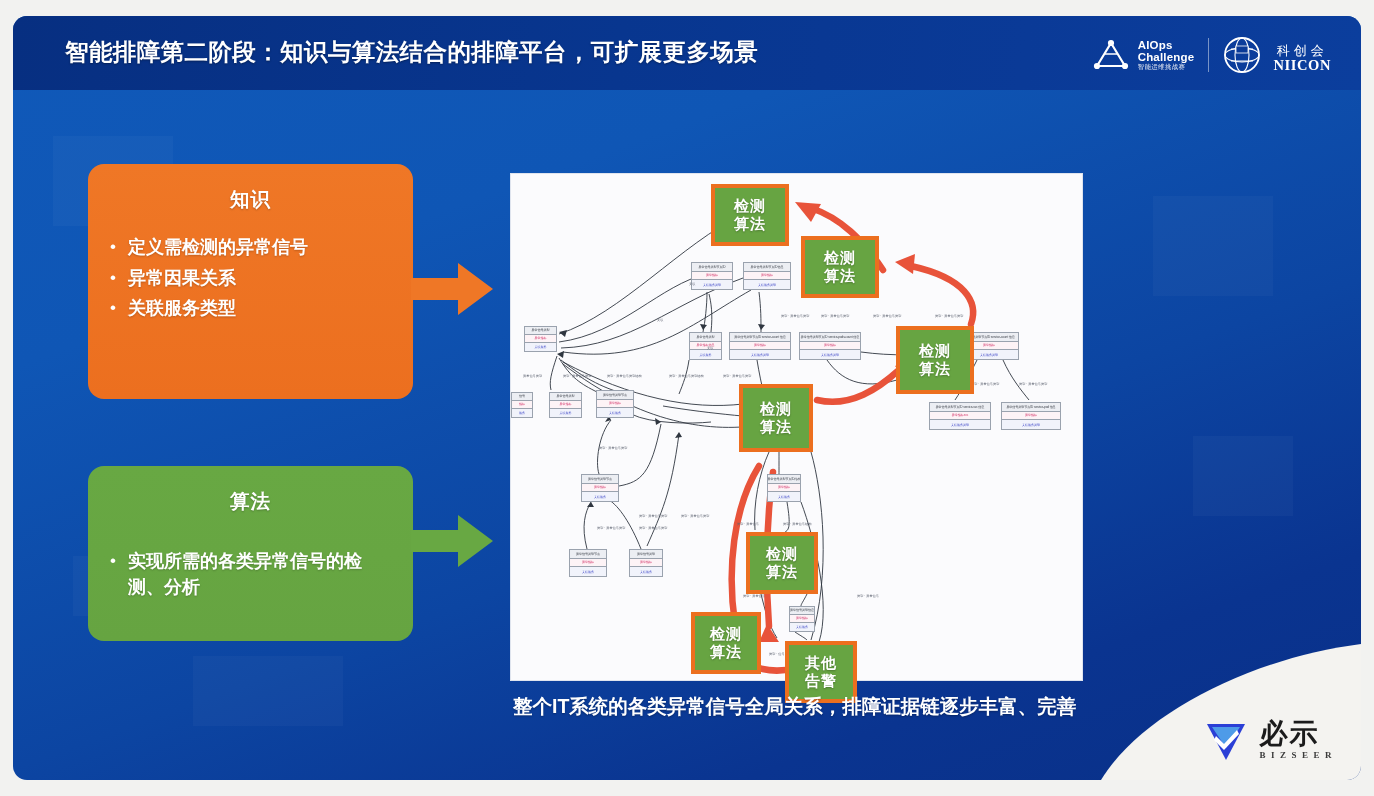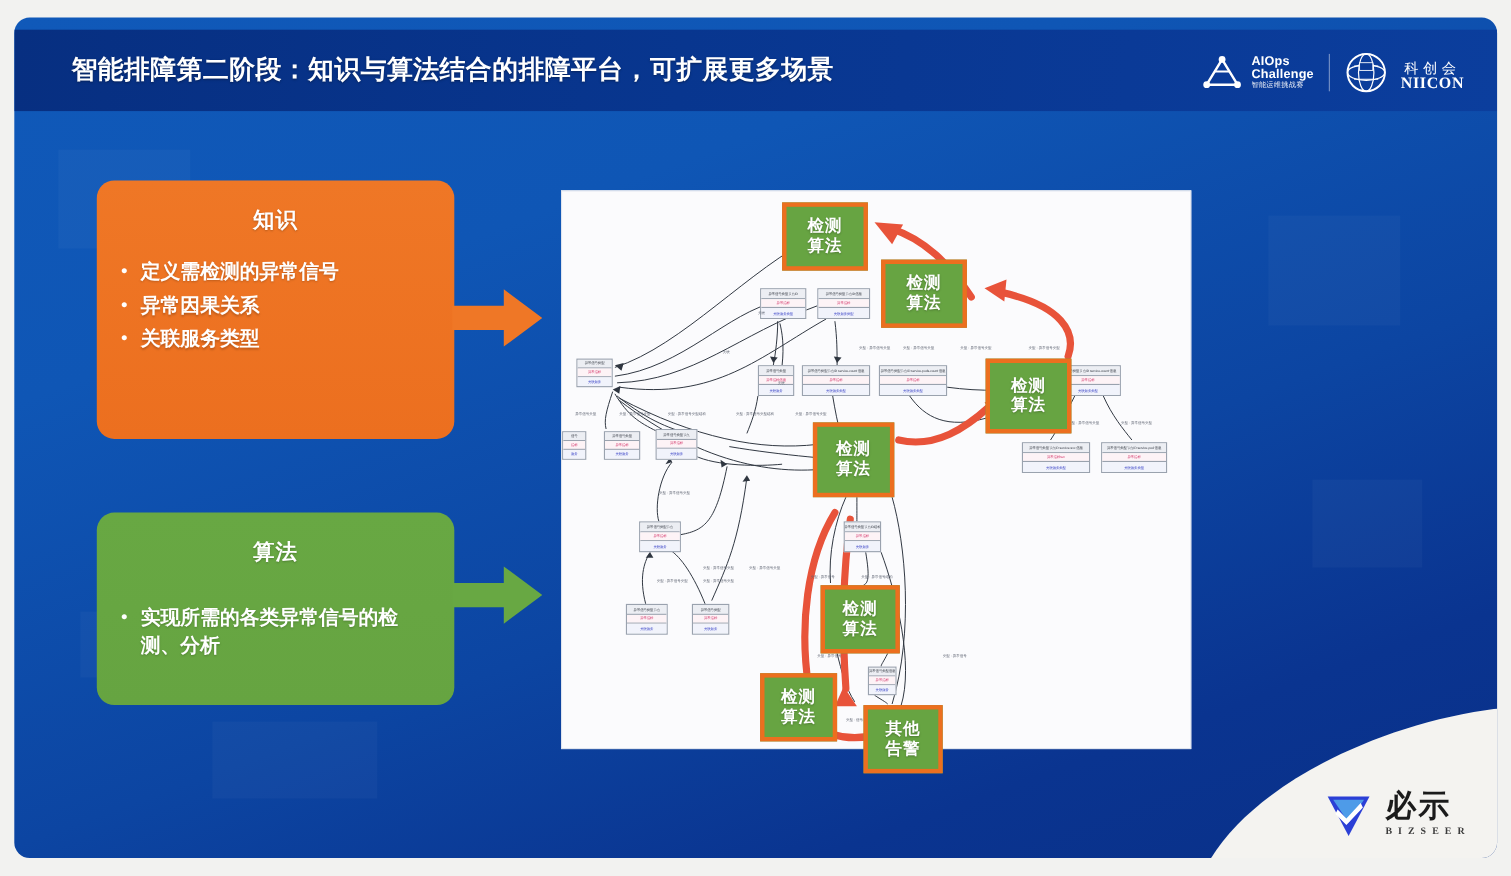--- a/index.html
+++ b/index.html
@@ -14,21 +14,21 @@
     left: 13px; top: 16px;
     width: 1348px; height: 764px;
     border-radius: 14px;
     overflow: hidden;
     background: linear-gradient(160deg,#1059b9 0%,#0f56b5 28%,#0c45a2 60%,#0a3490 82%,#093088 100%);
   }
   
   .bgblk { position:absolute; background: rgba(255,255,255,0.030); }
   
   #titlebar {
-    position: absolute; left:0; top:11px; width:100%; height:74px;
+    position: absolute; left:0; top:0; width:100%; height:74px;
     background: linear-gradient(95deg,#072f81 0%,#08368f 45%,#0a3a97 75%,#0b3e9d 100%);
   }
   #title {
     position:absolute; left:52px; top:20px;
     font-size: 23.5px; font-weight: bold; color:#ffffff;
     letter-spacing: .4px;
     text-shadow: 0 1px 2px rgba(0,0,0,.35);
     white-space: nowrap;
   }
   
@@ -424,20 +424,21 @@
           <div>算法</div>
         </div>
         <div class="algo" style="left: 274px; top: 467px; width: 72px; height: 62px;">
           <div>其他</div>
           <div>告警</div>
         </div>
       </div>
 
   </div>
 
+  <div id="caption">整个IT系统的各类异常信号全局关系，排障证据链逐步丰富、完善</div>
 
   <svg id="brandcurve" viewBox="0 0 300 136" preserveAspectRatio="none">
     <path d="M300 0 C190 14 80 70 40 136 L300 136 Z" fill="#f4f3f0"></path>
   </svg>
   <div id="brand">
     <svg class="bz-mark" viewBox="0 0 46 44">
       <path d="M4 6 L42 6 L23 42 Z" fill="#2b3fd6"></path>
       <path d="M9 9 L37 9 L23 30 Z" fill="#4e9be8"></path>
       <path d="M13 18 L21 26 L34 12 L36 16 L21 32 L11 22 Z" fill="#ffffff"></path>
     </svg>

